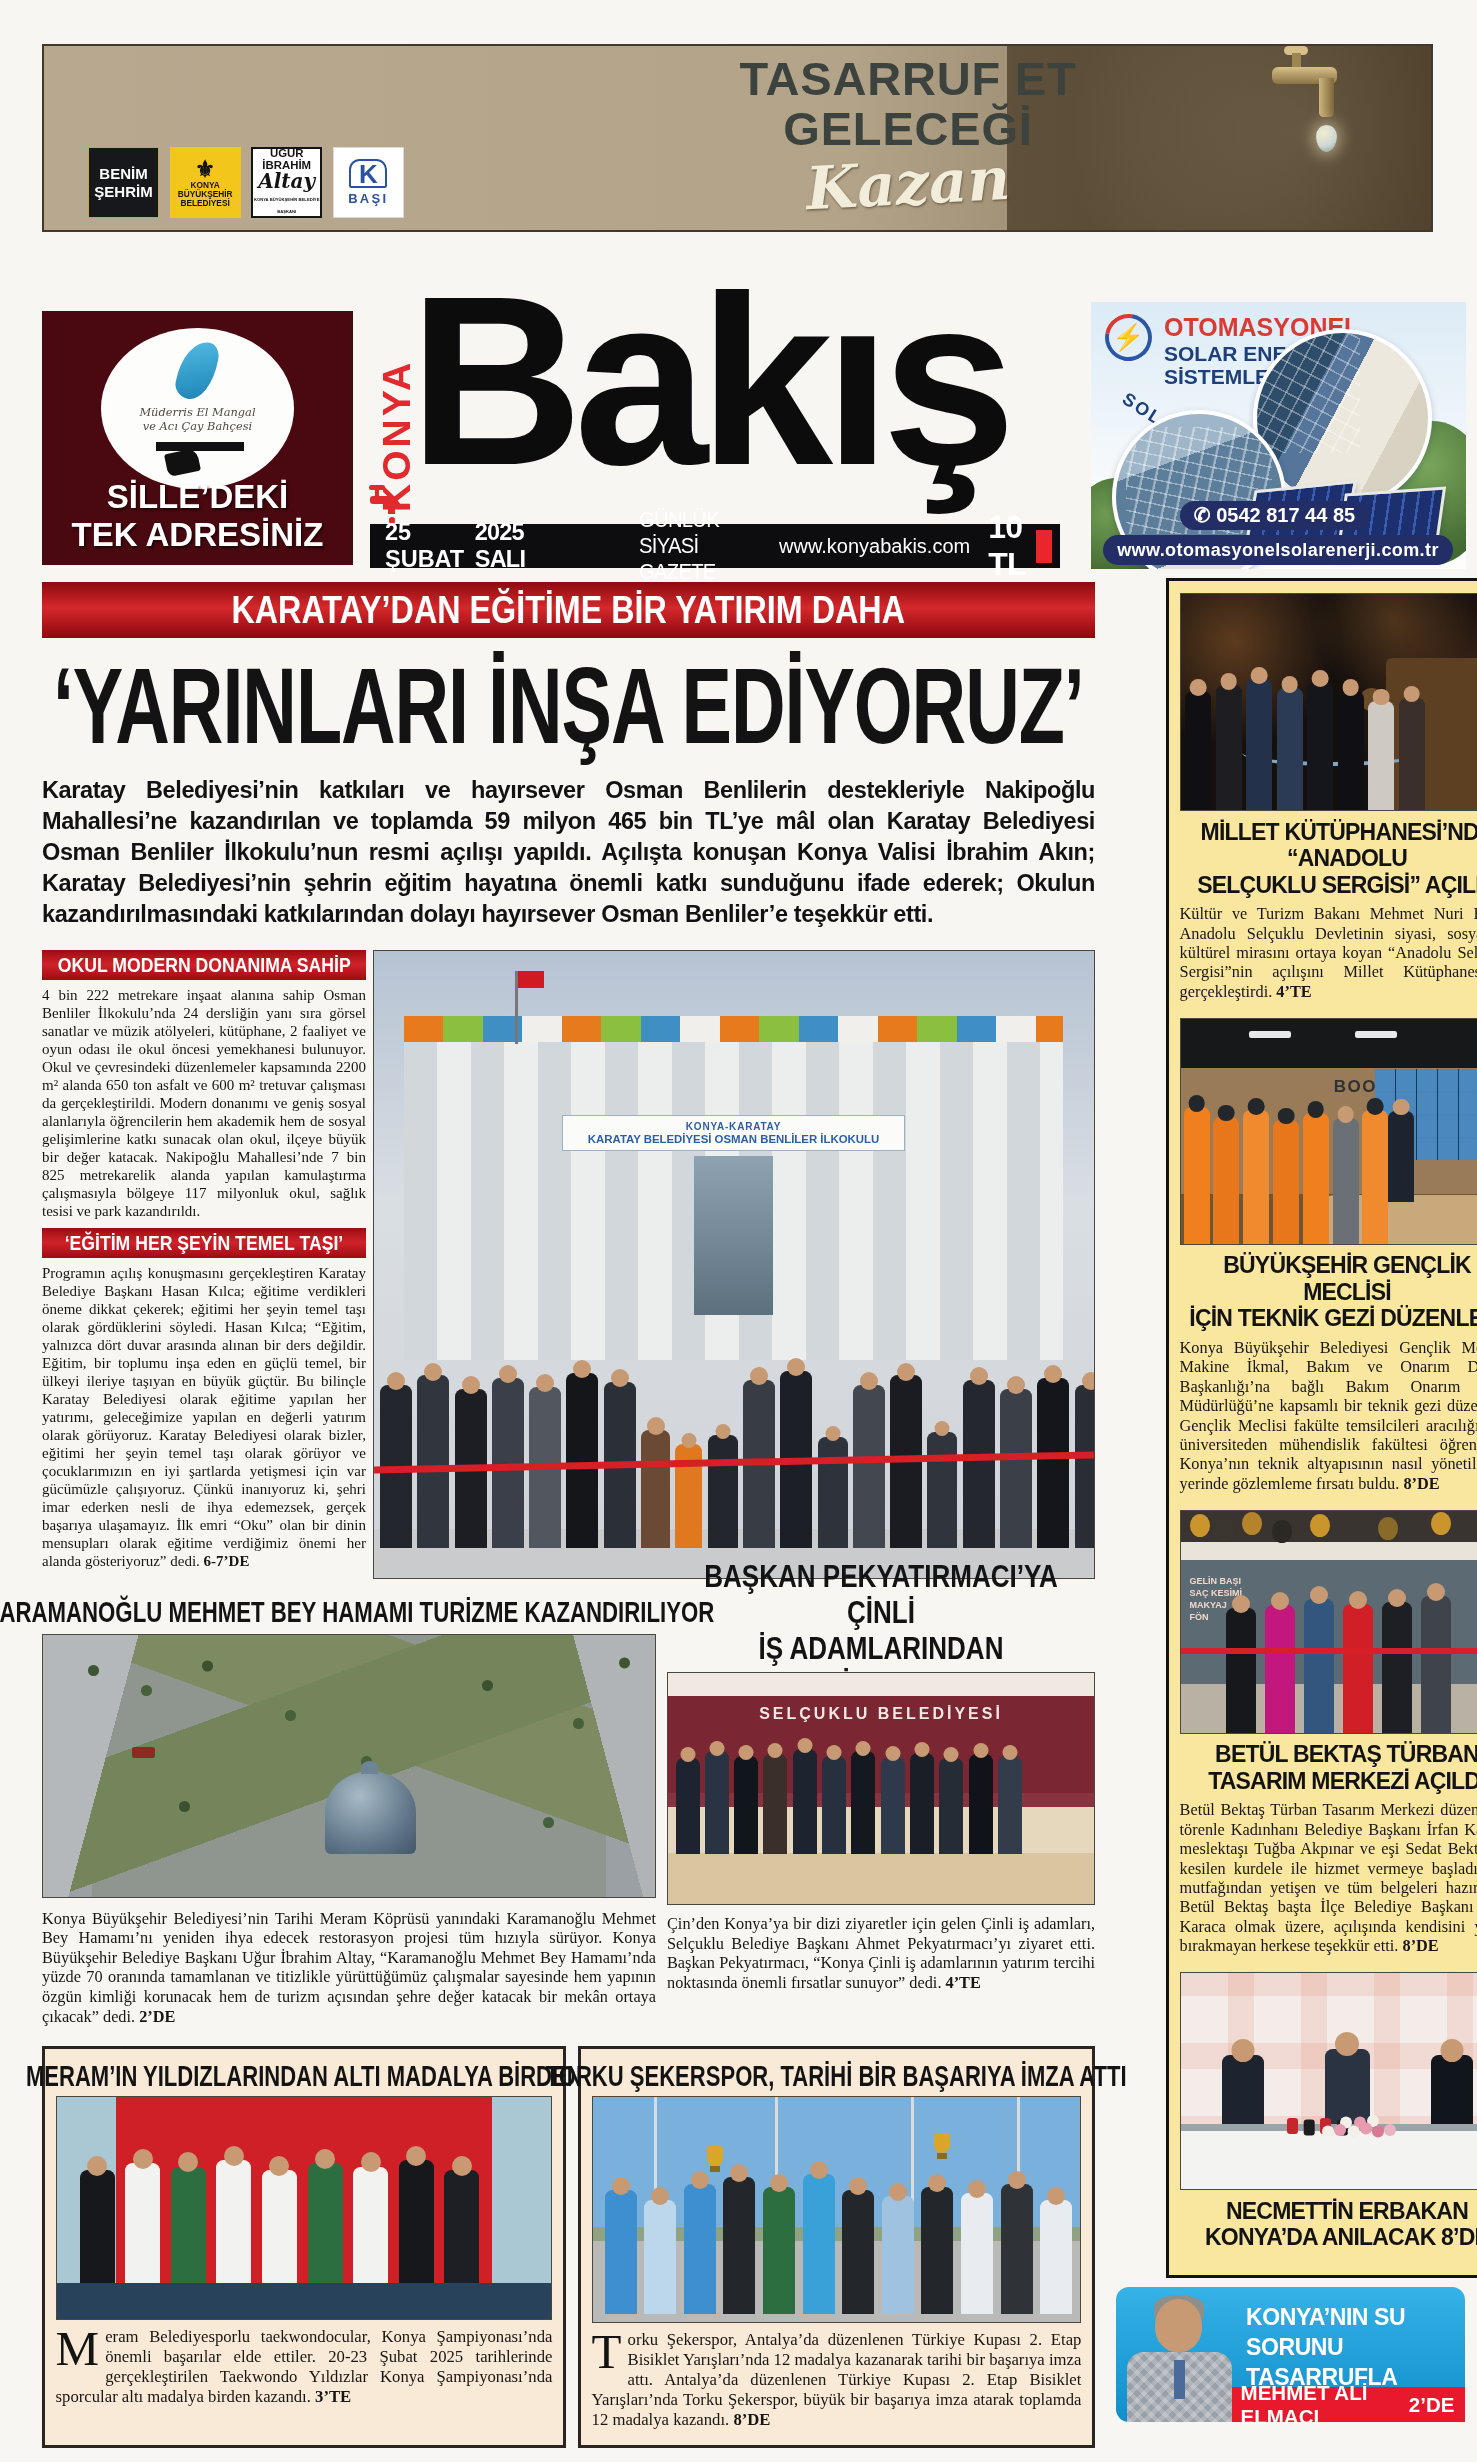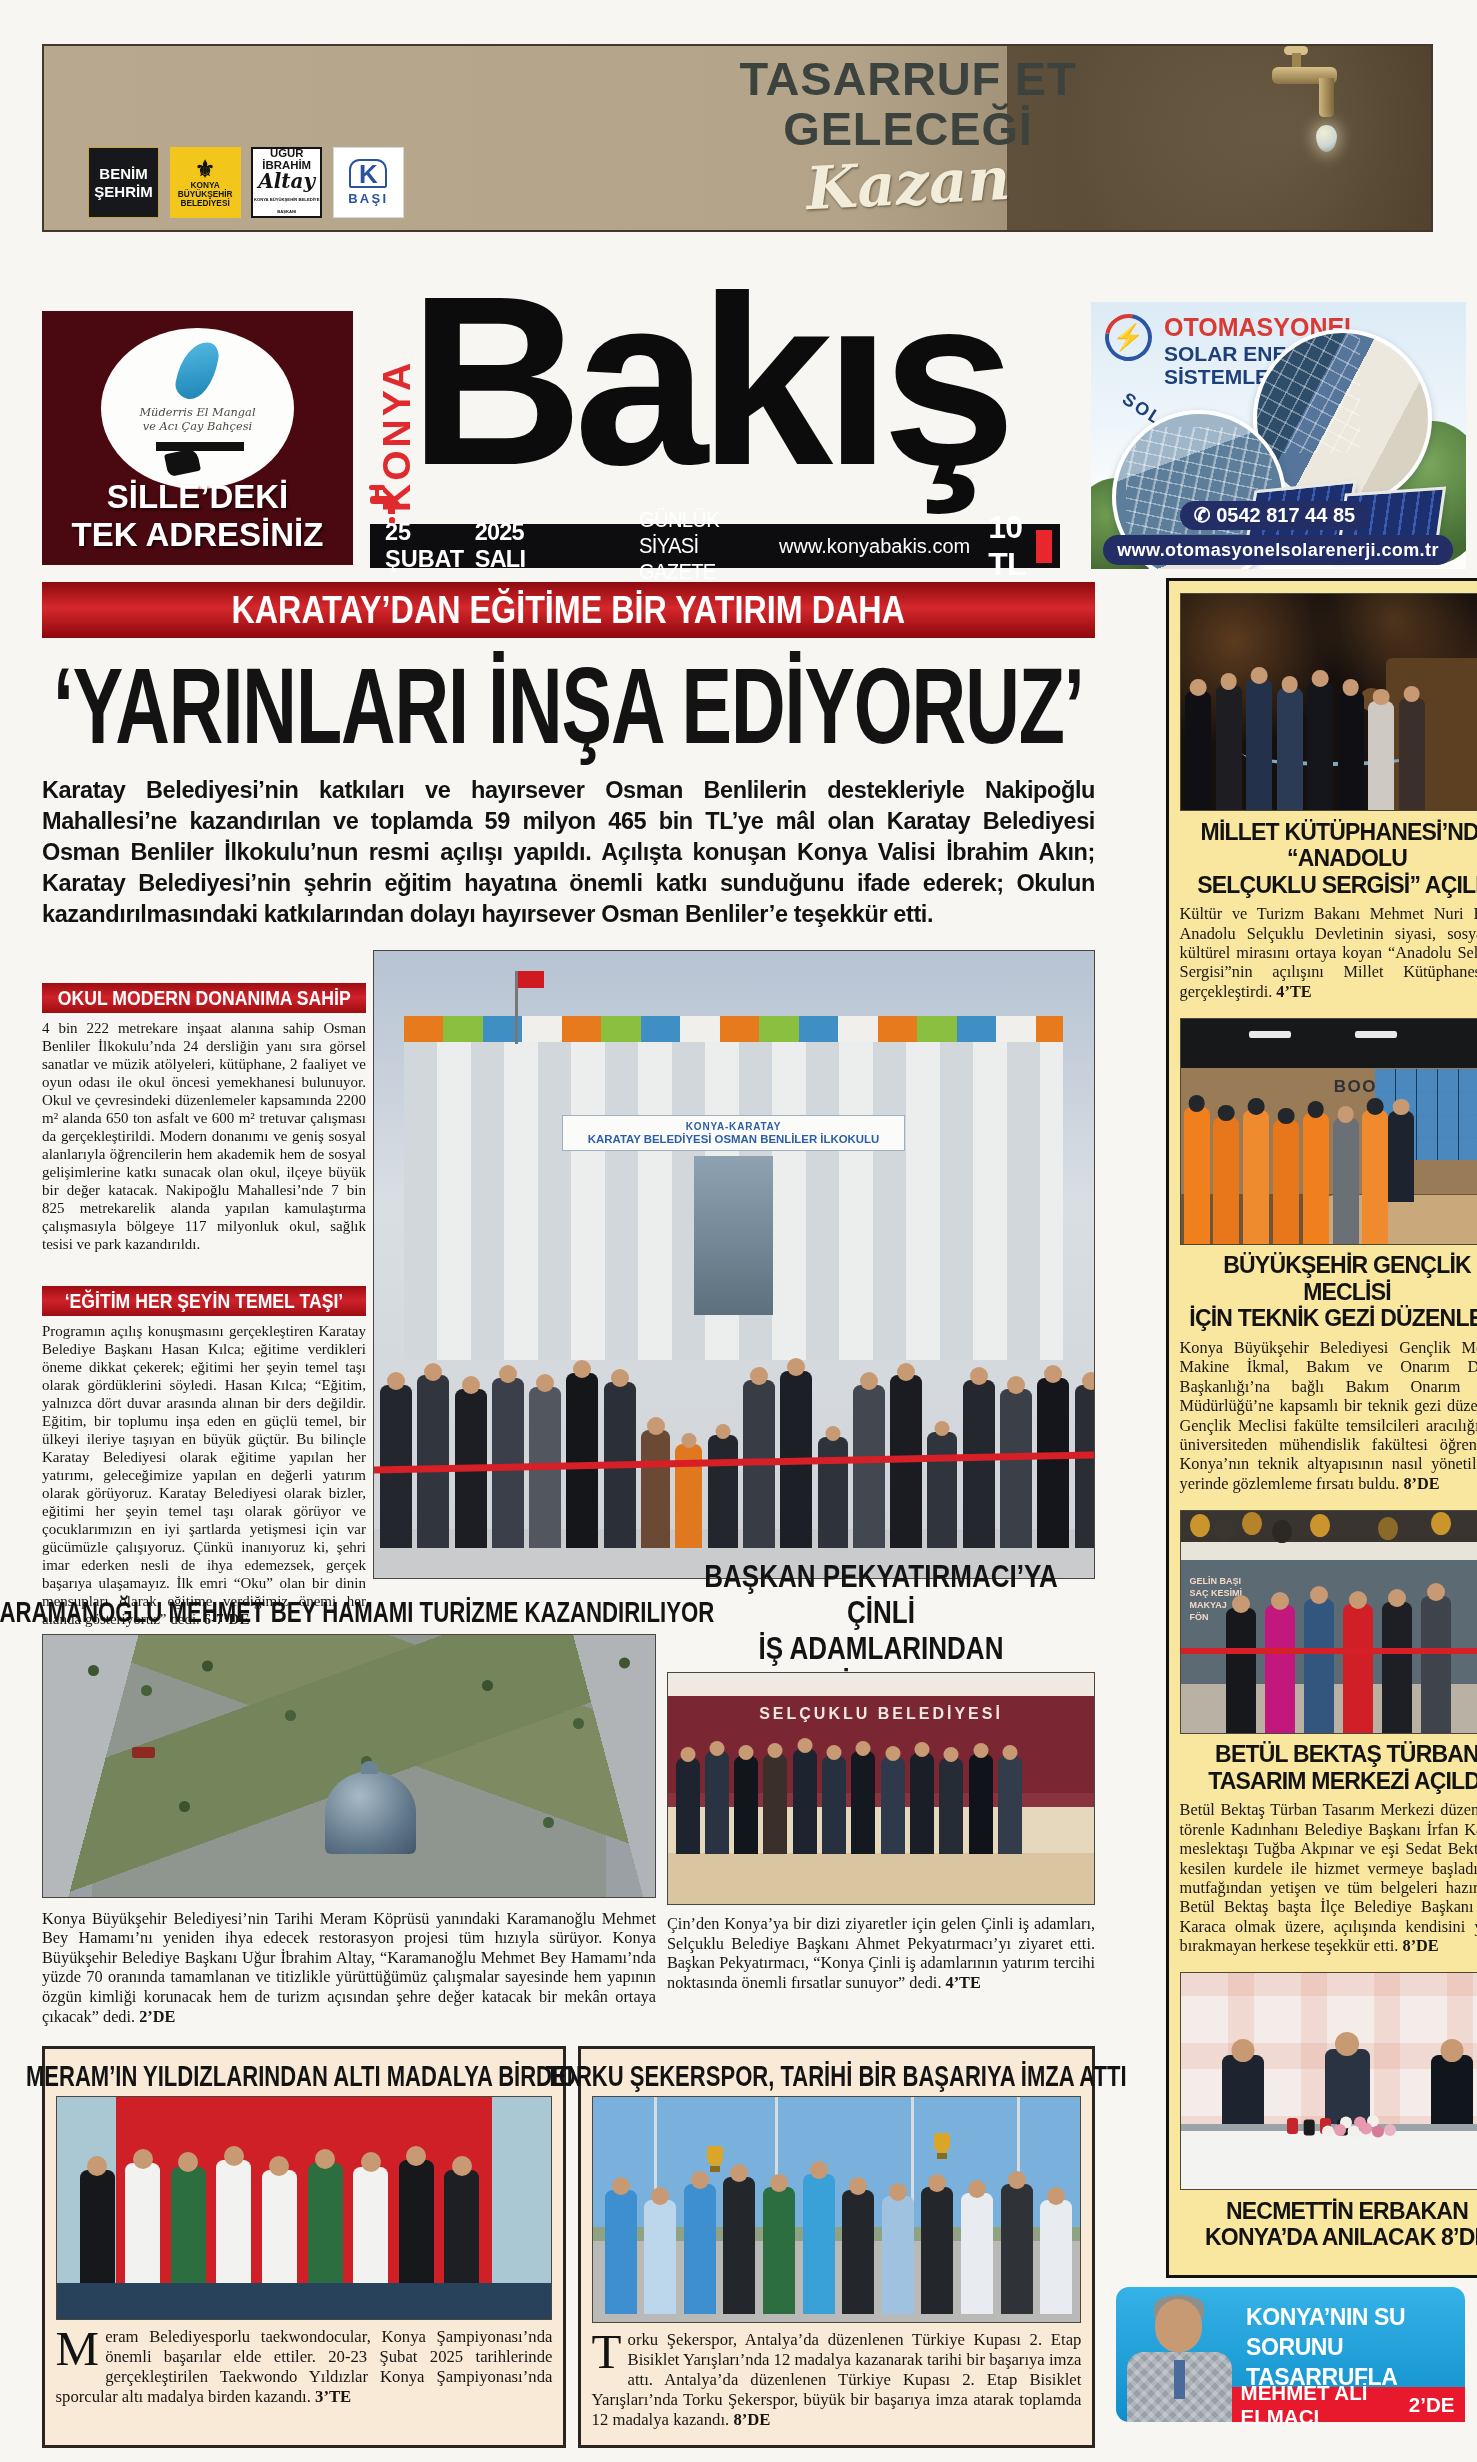--- a/index.html
+++ b/index.html
@@ -118,21 +118,21 @@
 
   
   .kicker { left:42px; top:582px; width:1053px; height:56px;
     background:linear-gradient(180deg,#8c0a0f 0%,#d5282c 46%,#8e070c 100%); }
   .kicker span { color:#fff; font-weight:bold; font-size:38px; --sx:.85; }
   .bighead { left:42px; top:638px; width:1053px; height:135px; }
   .bighead span { font-weight:bold; font-size:108px; color:#131313; --sx:.7; letter-spacing:-1.5px; }
   .lede { left:42px; top:775px; width:1053px; height:173px;
     font-weight:bold; font-size:23.5px; line-height:31px; text-align:justify; color:#121212; letter-spacing:-0.4px; }
 
-  .subbar { width:100%; height:30px; background:linear-gradient(180deg,#9c0d12,#d0222a 48%,#9c0d12); margin-bottom:6px;margin-top:33px; }
+  .subbar { width:100%; height:30px; background:linear-gradient(180deg,#9c0d12,#d0222a 48%,#9c0d12); margin-bottom:6px; }
   .subbar span { color:#fff; font-weight:bold; font-size:20.5px; --sx:.86; }
   .leftcol { left:42px; top:950px; width:324px; height:629px; }
   .leftcol .body { font-size:15px; line-height:18px; }
   .art2 { margin-top:7.6px; }
 
   
   .photo-school { left:373px; top:950px; width:722px; height:629px; background:linear-gradient(#b6c3d3,#d9dee3 40%,#cfd3d8); }
   .school-building { position:absolute; left:30px; top:91px; width:659px; height:318px; background:#eceeee;
     background-image:repeating-linear-gradient(90deg, rgba(90,110,130,.18) 0 33px, transparent 33px 67px); }
   .school-stripes { position:absolute; left:0; top:-26px; width:100%; height:26px;

